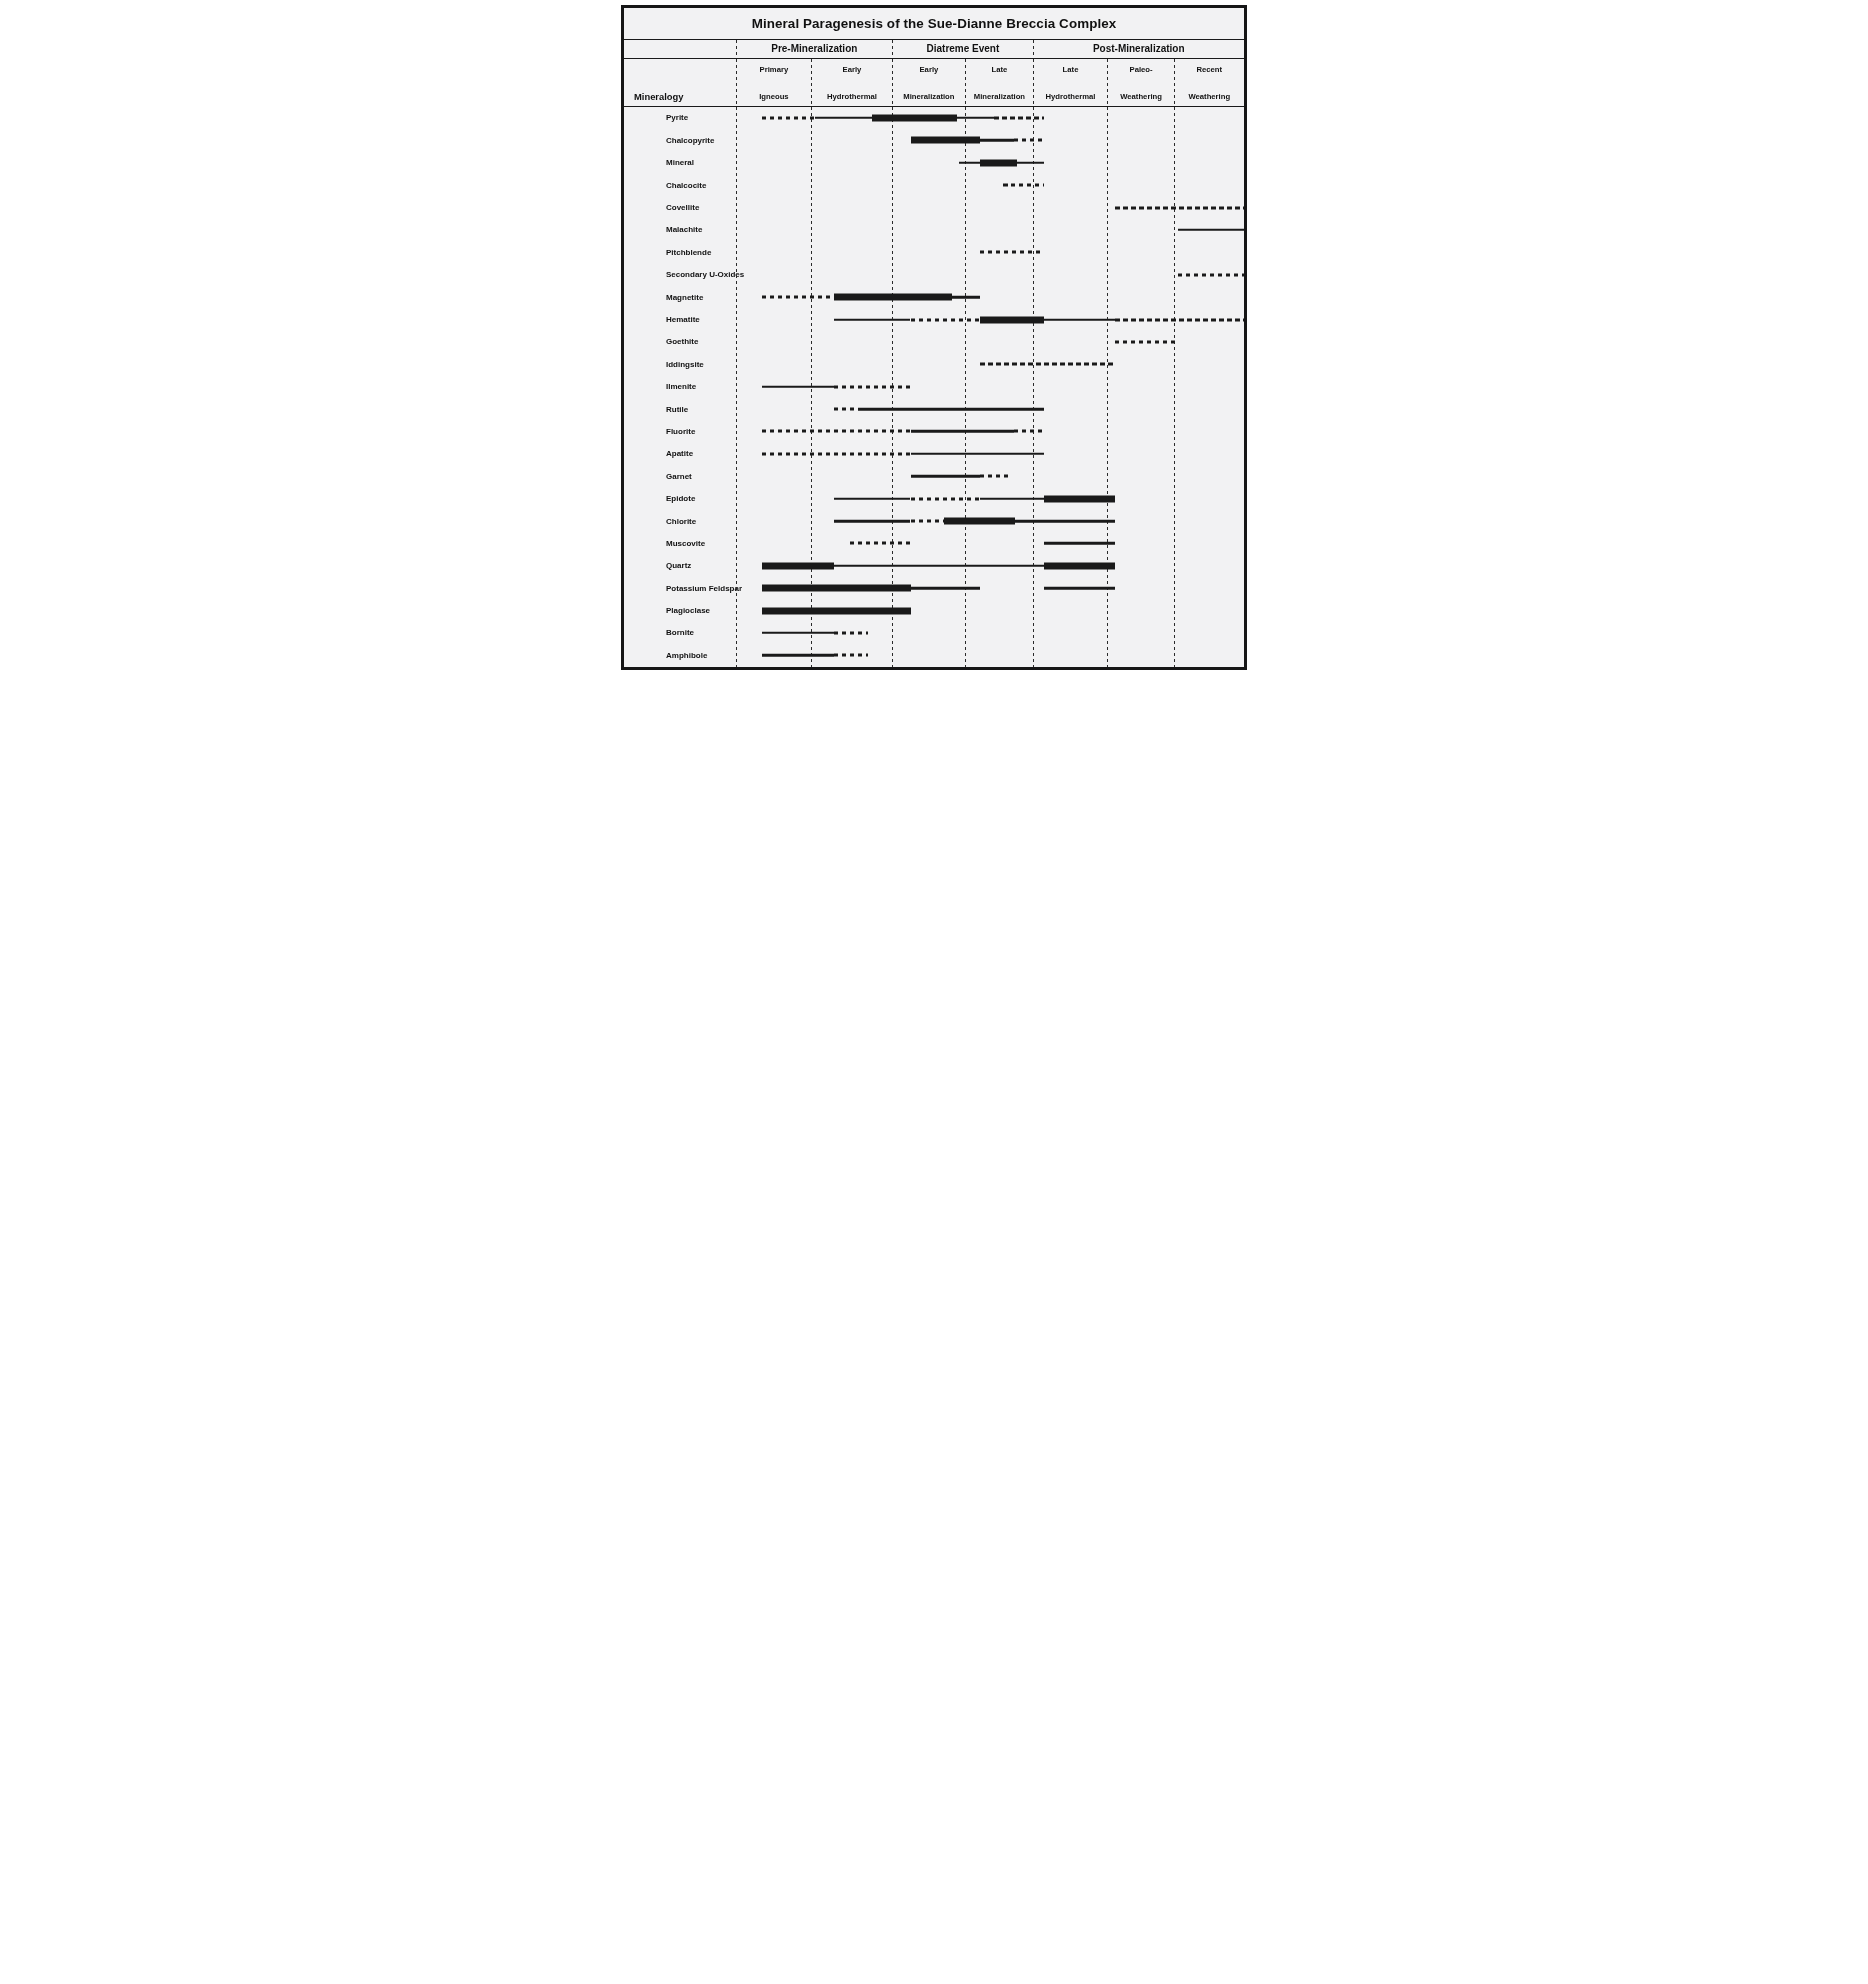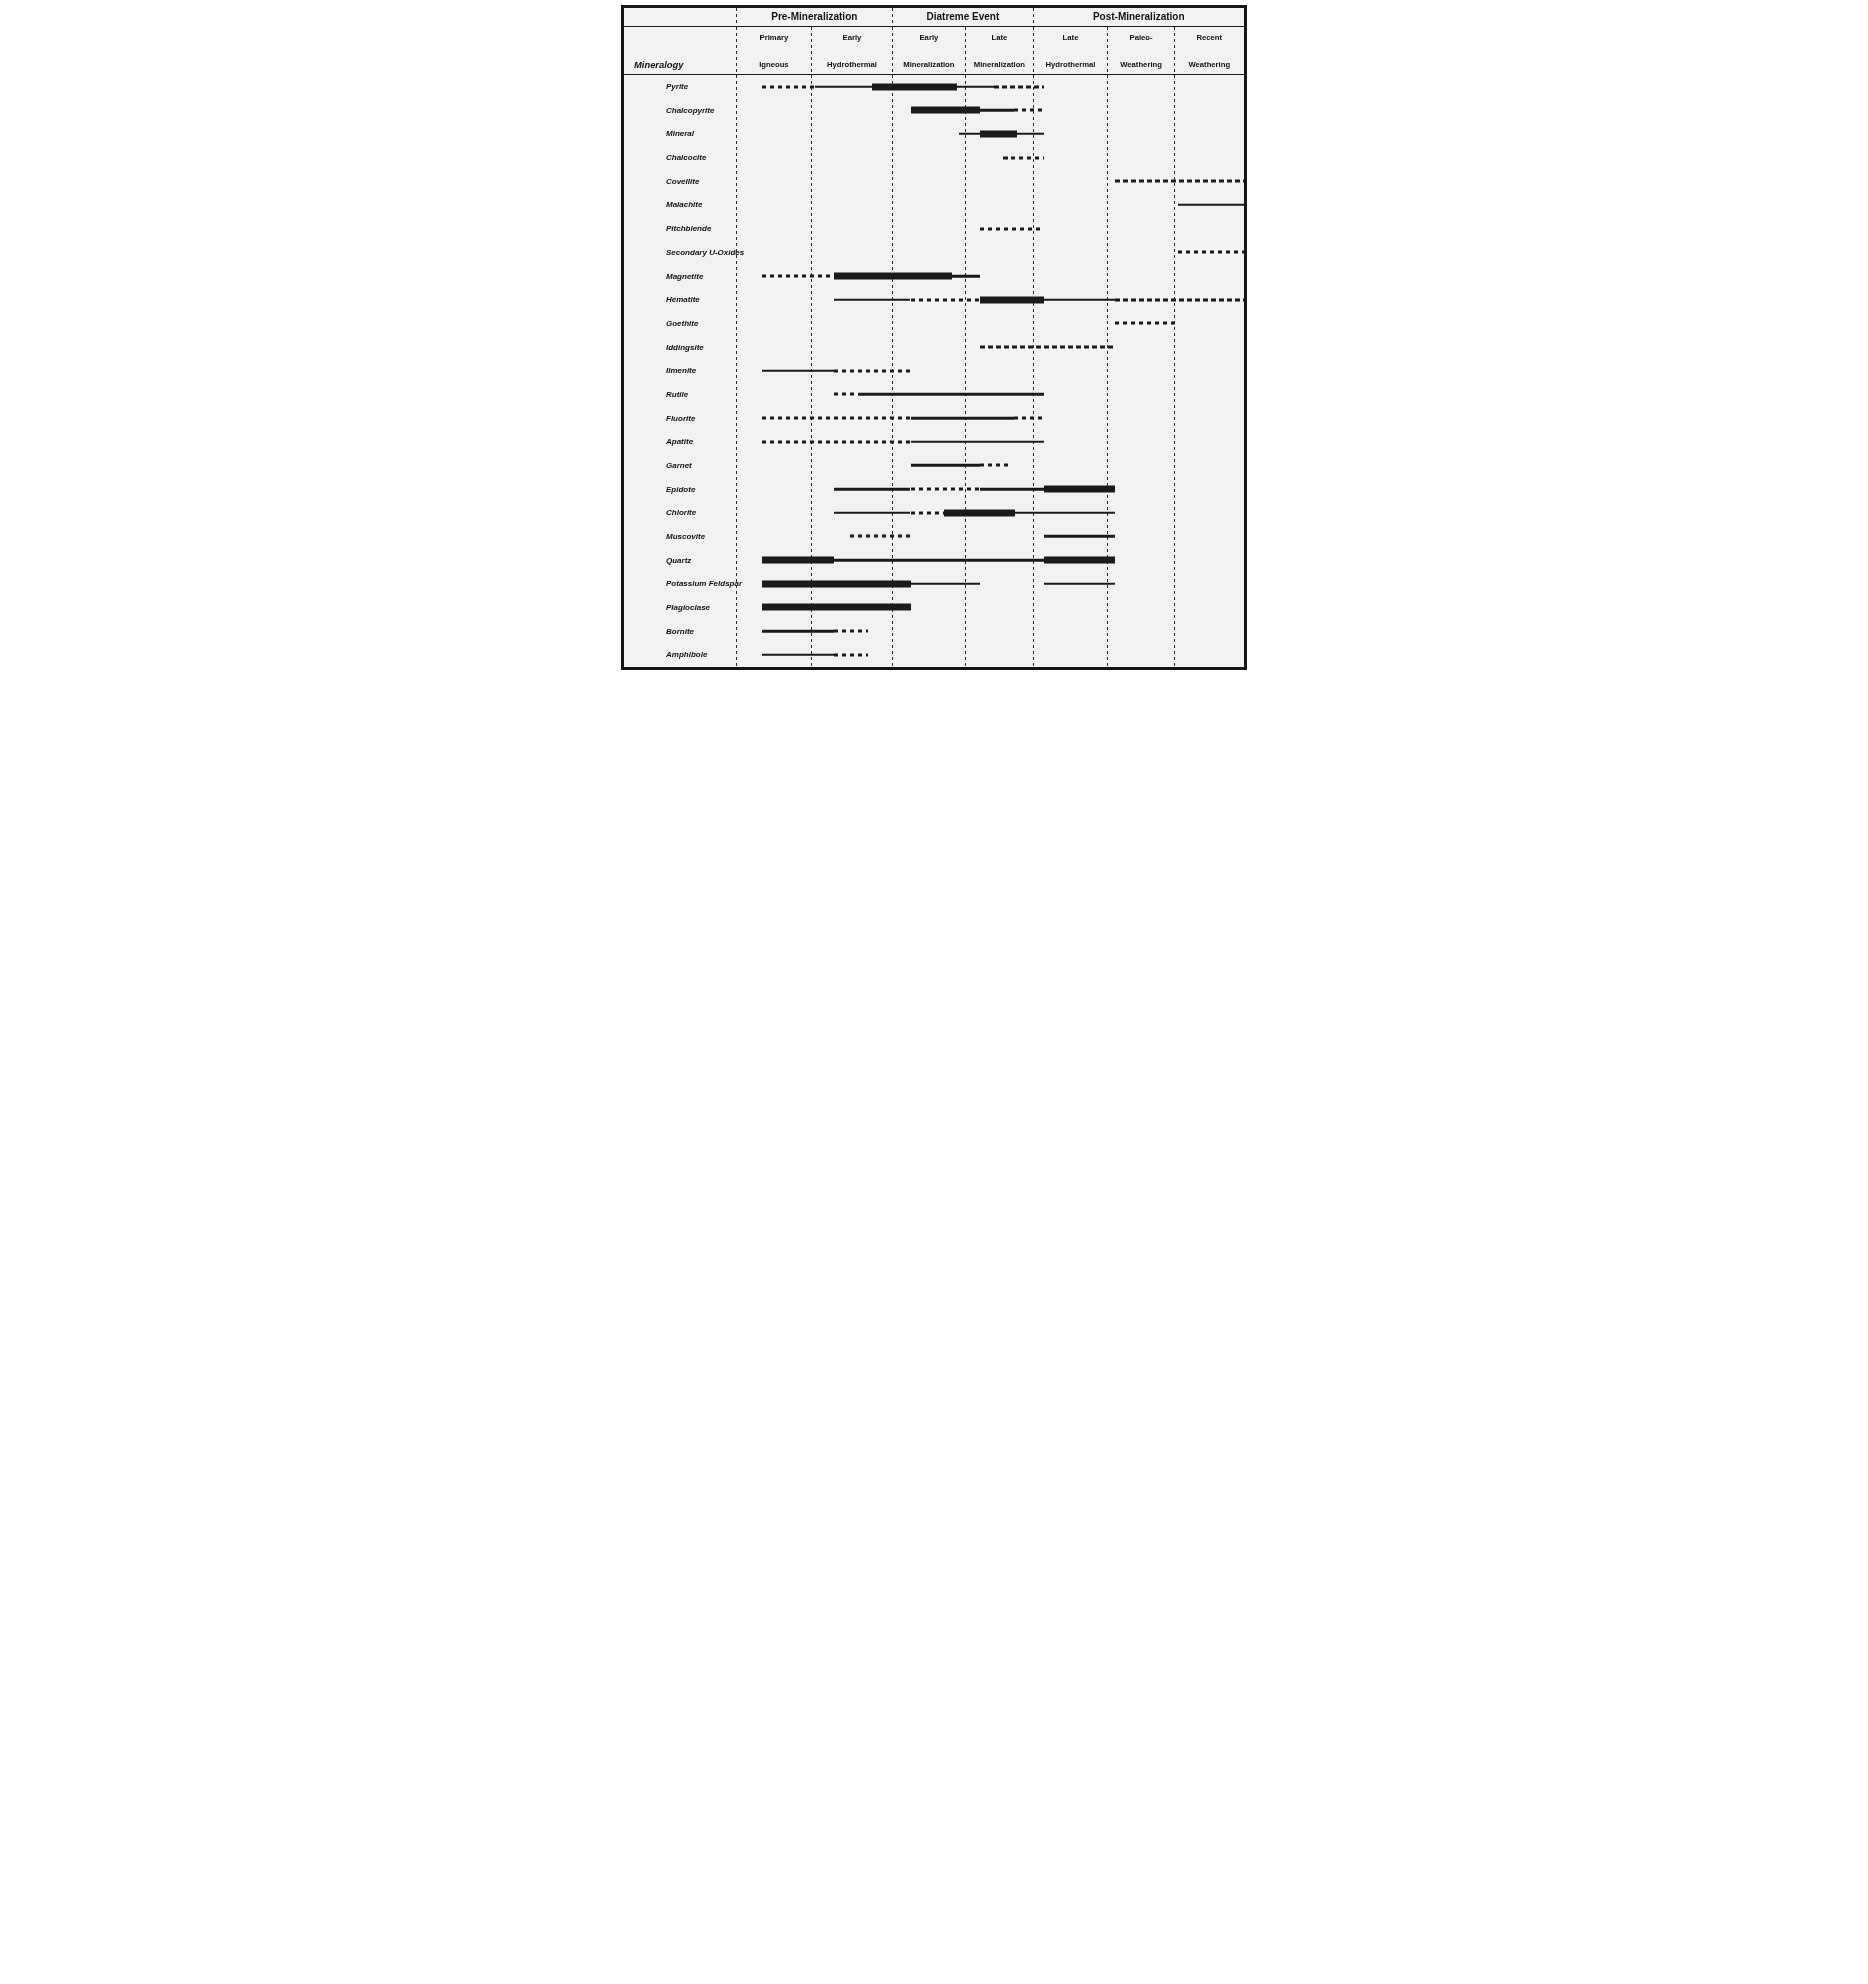--- a/index.html
+++ b/index.html
@@ -51,21 +51,20 @@
     position: relative;
     display: flex;
     flex-direction: column;
   }
   .label-col {
     flex: 0 0 18.1%;
     box-sizing: border-box;
     padding-left: 10px;
     display: flex;
     align-items: center;
-    font-style: italic;
   }
   .strip {
     flex: 1 1 auto;
     position: relative;
   }
   .mineralogy {
     align-items: flex-end;
     padding-bottom: 4px;
     font-size: 9.4px;
     font-weight: bold;
@@ -137,20 +136,21 @@
       #1a1a1a 0px, #1a1a1a 4.5px,
       transparent 4.5px, transparent 8px);
   }
 </style>
 </head>
 <body>
 
 <div class="page">
   <div class="frame">
 
+    <div class="title-row">Mineral Paragenesis of the Sue-Dianne Breccia Complex</div>
 
     <div class="group-row">
       <div class="label-col"></div>
       <div class="strip" id="group-strip">
           <div class="group-cell" style="left: 0%; width: 30.75%;">Pre-Mineralization</div>
           <div class="group-cell" style="left: 30.75%; width: 27.79%; text-align: right;">Diatreme Event</div>
           <div class="group-cell" style="left: 58.54%; width: 41.46%;">Post-Mineralization</div>
           <div class="vline" style="left: 0%;"></div>
           <div class="vline" style="left: 30.75%;"></div>
           <div class="vline" style="left: 58.54%;"></div>

